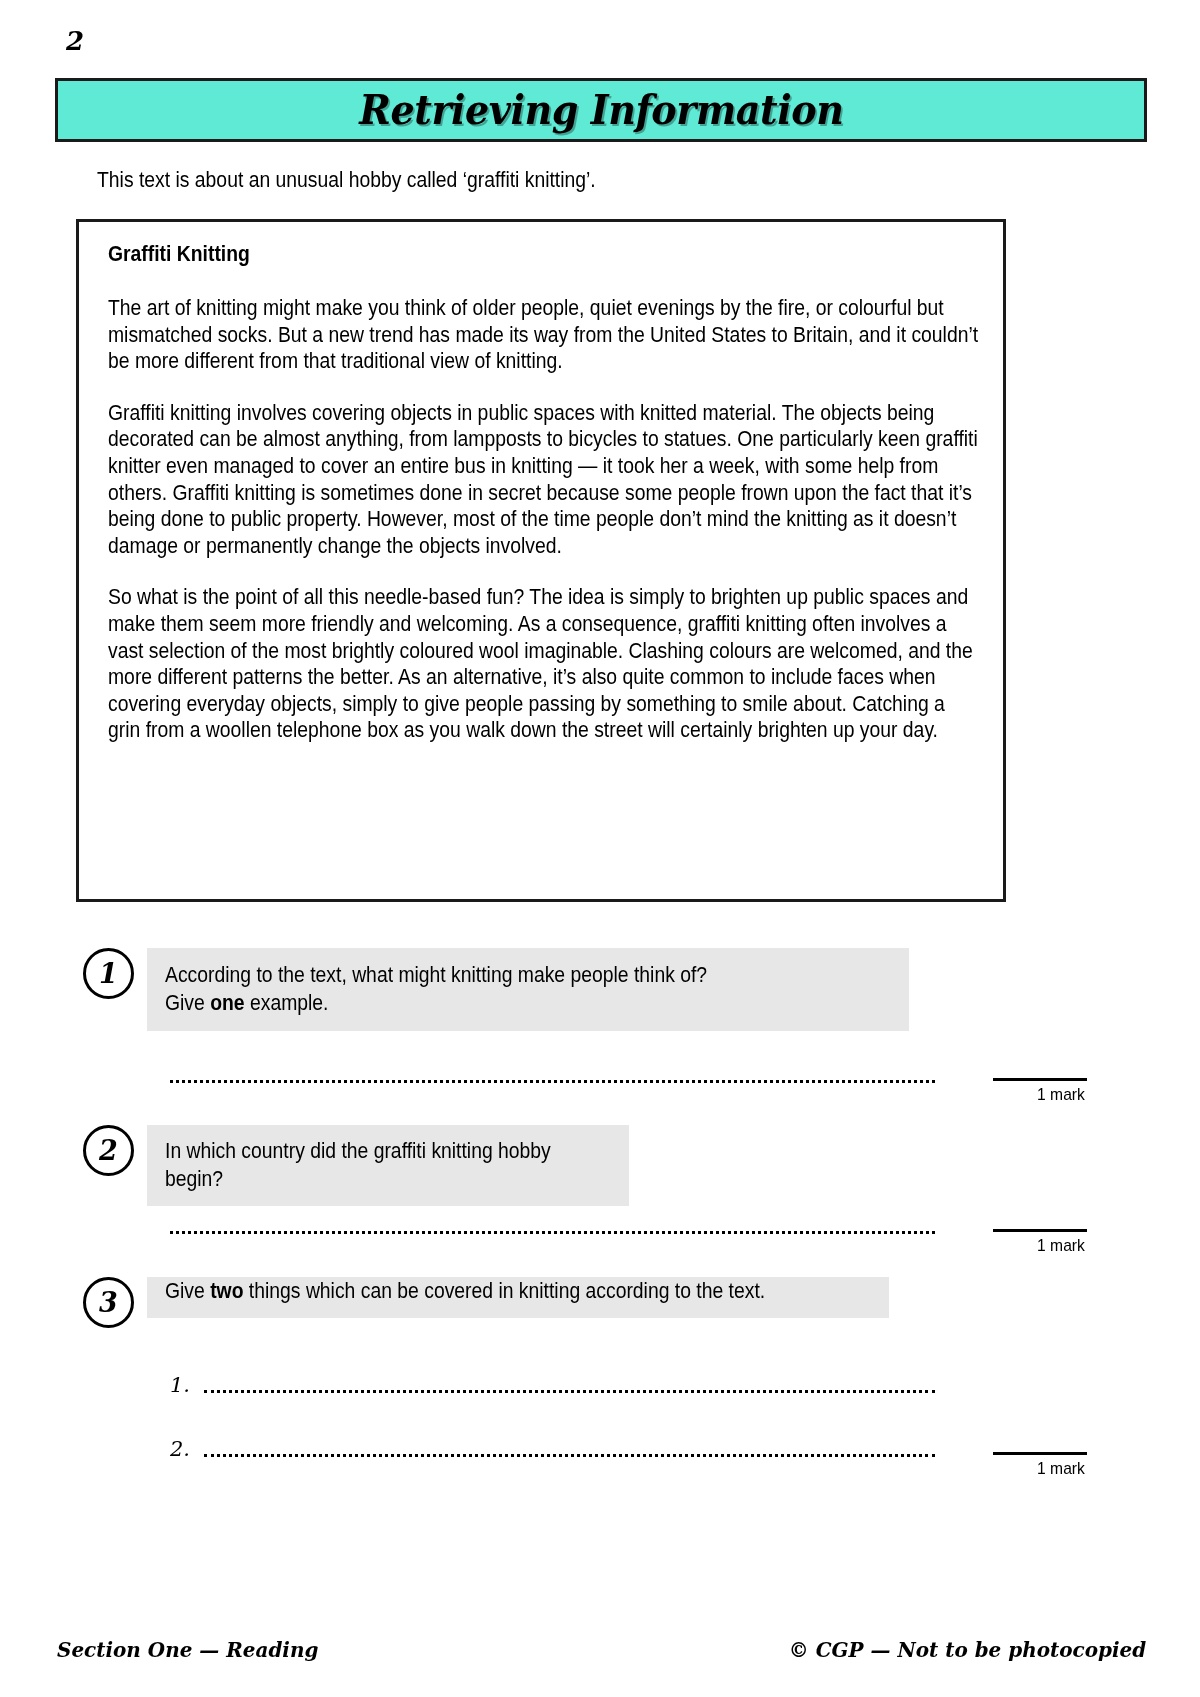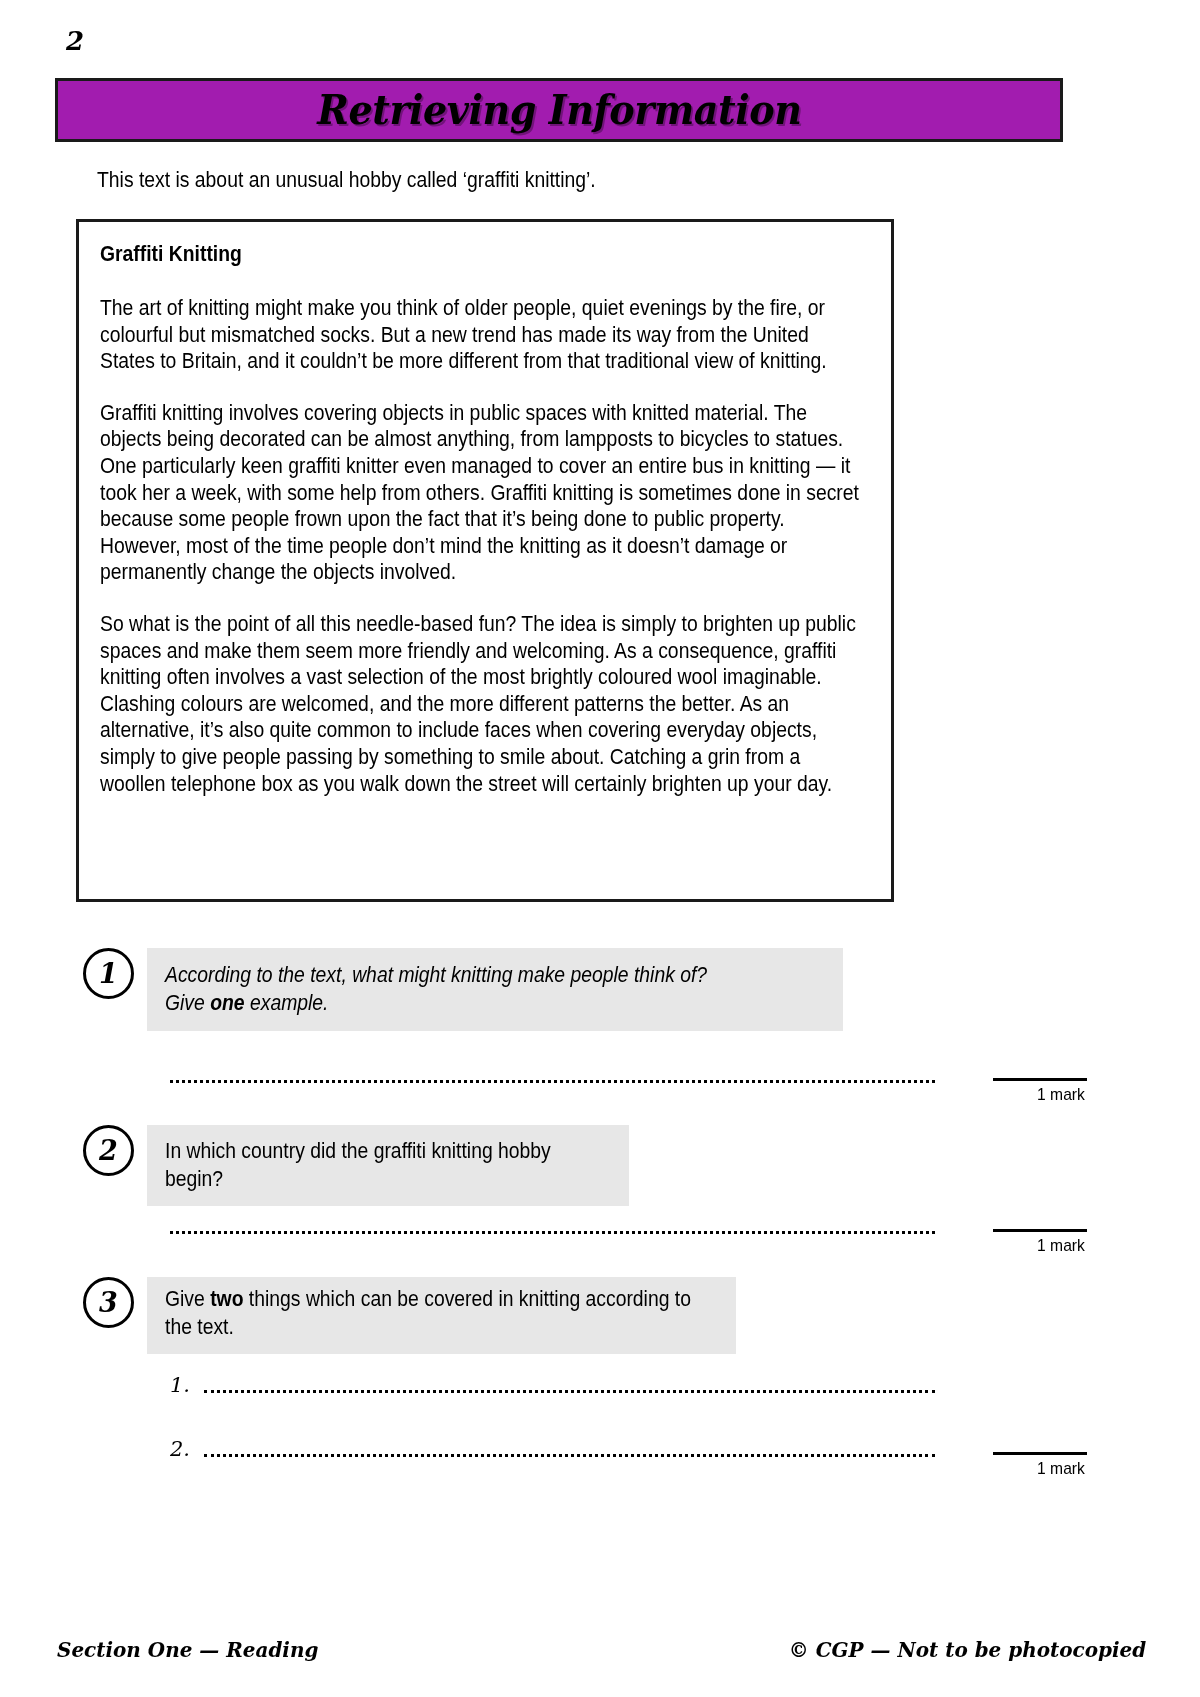--- a/index.html
+++ b/index.html
@@ -31,23 +31,23 @@
     font-style: italic;
     font-size: 26px;
     letter-spacing: 0px;
   }
 
   
   .title-banner {
     position: absolute;
     left: 55px;
     top: 78px;
-    width: 1008px;
+    width: 1092px;
     height: 64px;
-    background: #a21caf;
+    background: #5eead4;
     border: 3px solid #1a1a1a;
     box-sizing: border-box;
     display: flex;
     align-items: center;
     justify-content: center;
   }
   .title-text {
     font-family: "DejaVu Serif", serif;
     font-weight: bold;
     font-style: italic;
@@ -67,26 +67,26 @@
     transform: scaleX(0.90);
     transform-origin: left center;
     white-space: nowrap;
   }
 
   
   .passage-box {
     position: absolute;
     left: 76px;
     top: 219px;
-    width: 818px;
+    width: 930px;
     height: 683px;
     border: 3px solid #1a1a1a;
     box-sizing: border-box;
     background: #ffffff;
-    padding: 20px 22px 0 21px;
+    padding: 20px 22px 0 29px;
   }
   .passage-heading {
     font-size: 21.5px;
     font-weight: bold;
     transform: scaleX(0.90);
     transform-origin: left center;
     margin: 0 0 28px 0;
     white-space: nowrap;
   }
   .passage-para {
@@ -214,21 +214,21 @@
   <div class="passage-box">
     <div class="passage-heading">Graffiti Knitting</div>
     <p class="passage-para">The art of knitting might make you think of older people, quiet evenings by the fire, or colourful but mismatched socks.  But a new trend has made its way from the United States to Britain, and it couldn’t be more different from that traditional view of knitting.</p>
     <p class="passage-para">Graffiti knitting involves covering objects in public spaces with knitted material.  The objects being decorated can be almost anything, from lampposts to bicycles to statues.  One particularly keen graffiti knitter even managed to cover an entire bus in knitting — it took her a week, with some help from others.  Graffiti knitting is sometimes done in secret because some people frown upon the fact that it’s being done to public property.  However, most of the time people don’t mind the knitting as it doesn’t damage or permanently change the objects involved.</p>
     <p class="passage-para">So what is the point of all this needle-based fun?  The idea is simply to brighten up public spaces and make them seem more friendly and welcoming.  As a consequence, graffiti knitting often involves a vast selection of the most brightly coloured wool imaginable.  Clashing colours are welcomed, and the more different patterns the better.  As an alternative, it’s also quite common to include faces when covering everyday objects, simply to give people passing by something to smile about.  Catching a grin from a woollen telephone box as you walk down the street will certainly brighten up your day.</p>
   </div>
 
   <div class="question" style="top:948px;">
     <div class="q-row">
       <div class="q-circle">1</div>
-      <div class="q-prompt" style="width:696px;font-style:italic;">
+      <div class="q-prompt" style="width:762px;">
         <span class="inner">According to the text, what might knitting make people think of?</span>
         <span class="inner"><span>Give </span><b>one</b><span> example.</span></span>
       </div>
     </div>
   </div>
   <div class="answer-line" style="left:170px; top:1080px; width:765px;"></div>
   <div class="mark-box" style="left:993px; top:1078px;">
     <div class="mark-rule"></div>
     <div class="mark-label">1 mark</div>
   </div>
@@ -243,21 +243,21 @@
   </div>
   <div class="answer-line" style="left:170px; top:1231px; width:765px;"></div>
   <div class="mark-box" style="left:993px; top:1229px;">
     <div class="mark-rule"></div>
     <div class="mark-label">1 mark</div>
   </div>
 
   <div class="question" style="top:1277px;">
     <div class="q-row">
       <div class="q-circle">3</div>
-      <div class="q-prompt" style="width:589px; padding-top:8px; padding-bottom:13px;">
+      <div class="q-prompt" style="width:742px; padding-top:0; padding-bottom:13px;">
         <span class="inner"><span>Give </span><b>two</b><span> things which can be covered in knitting according to the text.</span></span>
       </div>
     </div>
   </div>
 
   <div class="answer-item-label" style="left:170px; top:1373px;">1.</div>
   <div class="answer-line" style="left:204px; top:1390px; width:731px;"></div>
 
   <div class="answer-item-label" style="left:170px; top:1437px;">2.</div>
   <div class="answer-line" style="left:204px; top:1454px; width:731px;"></div>

